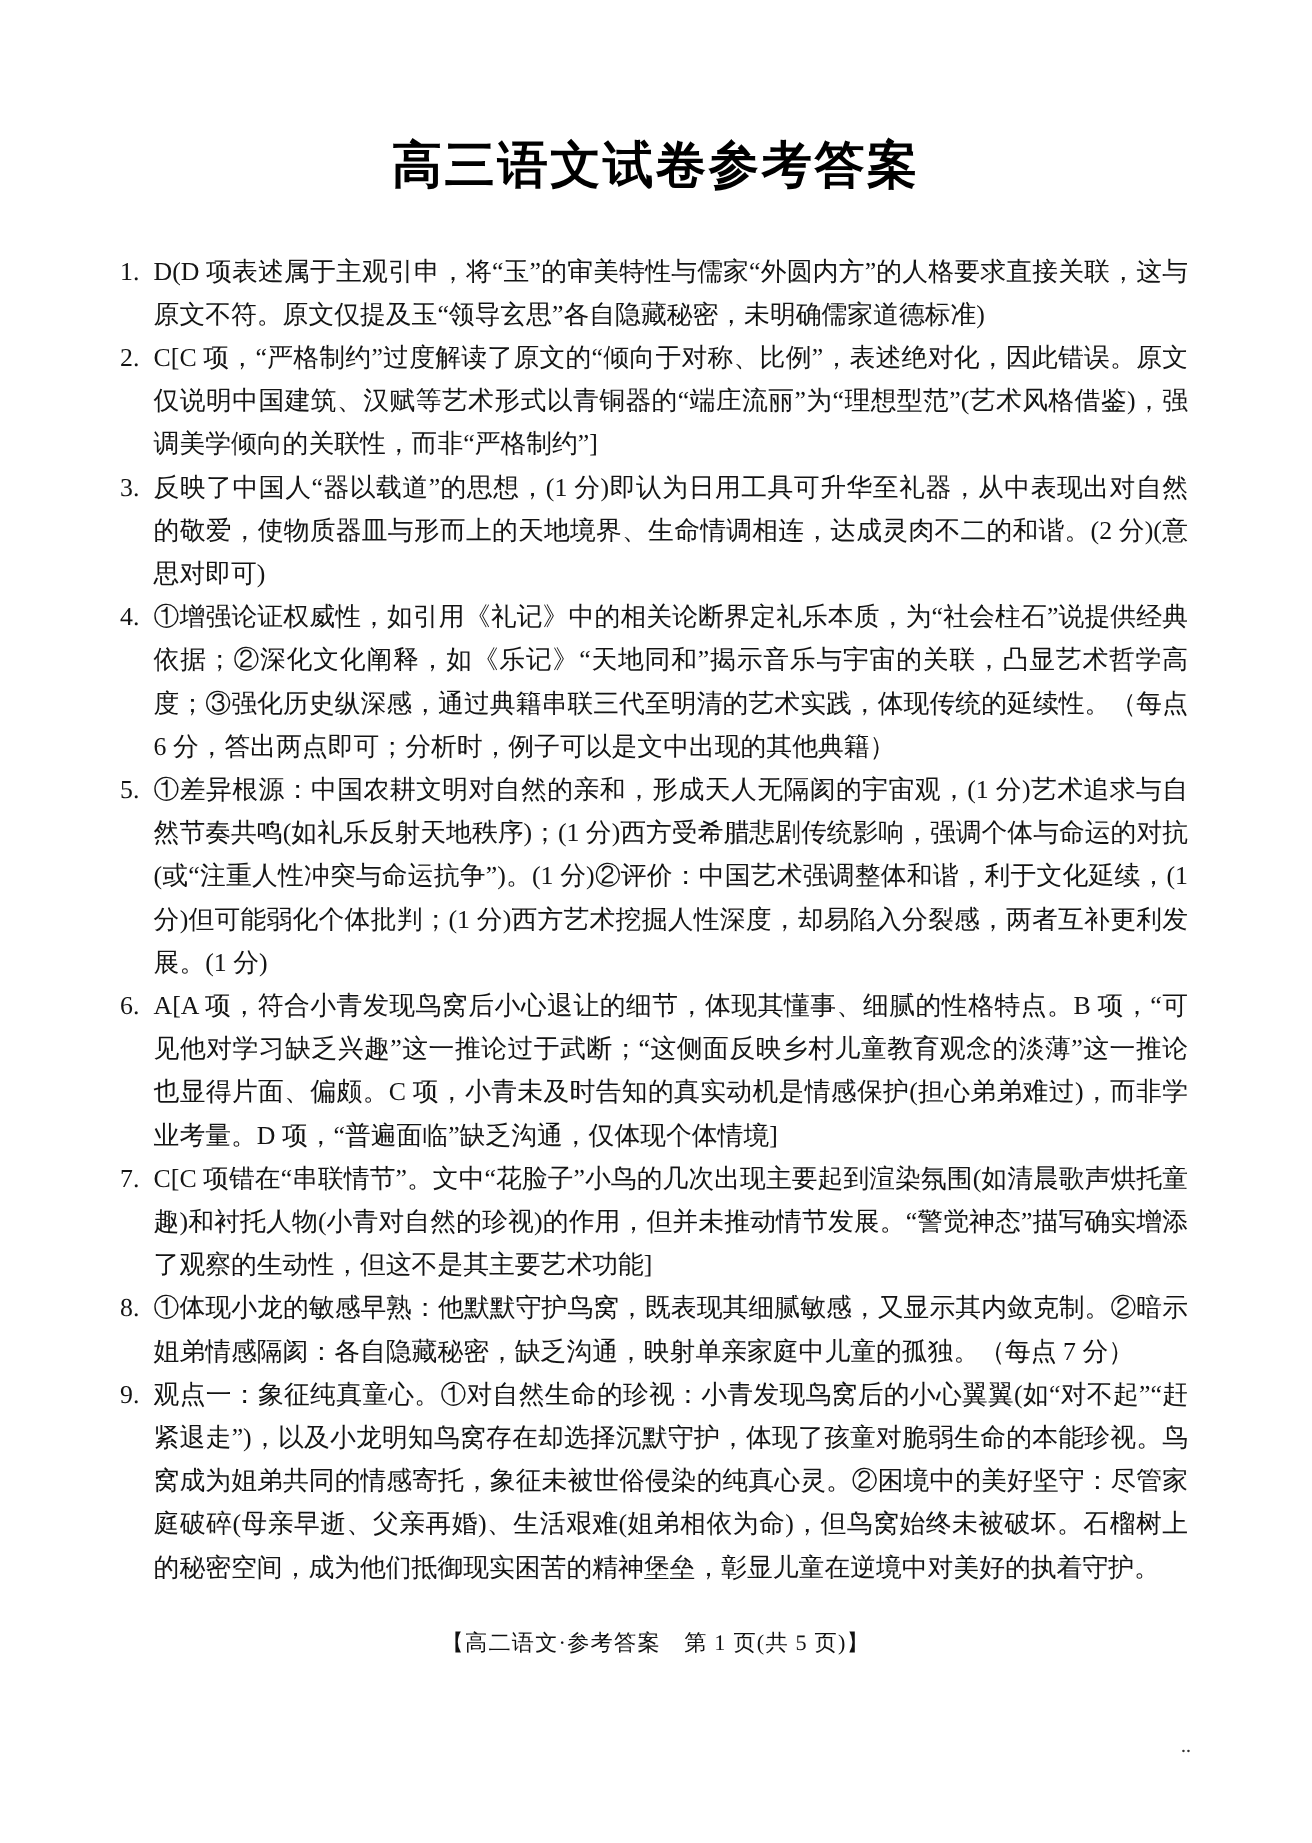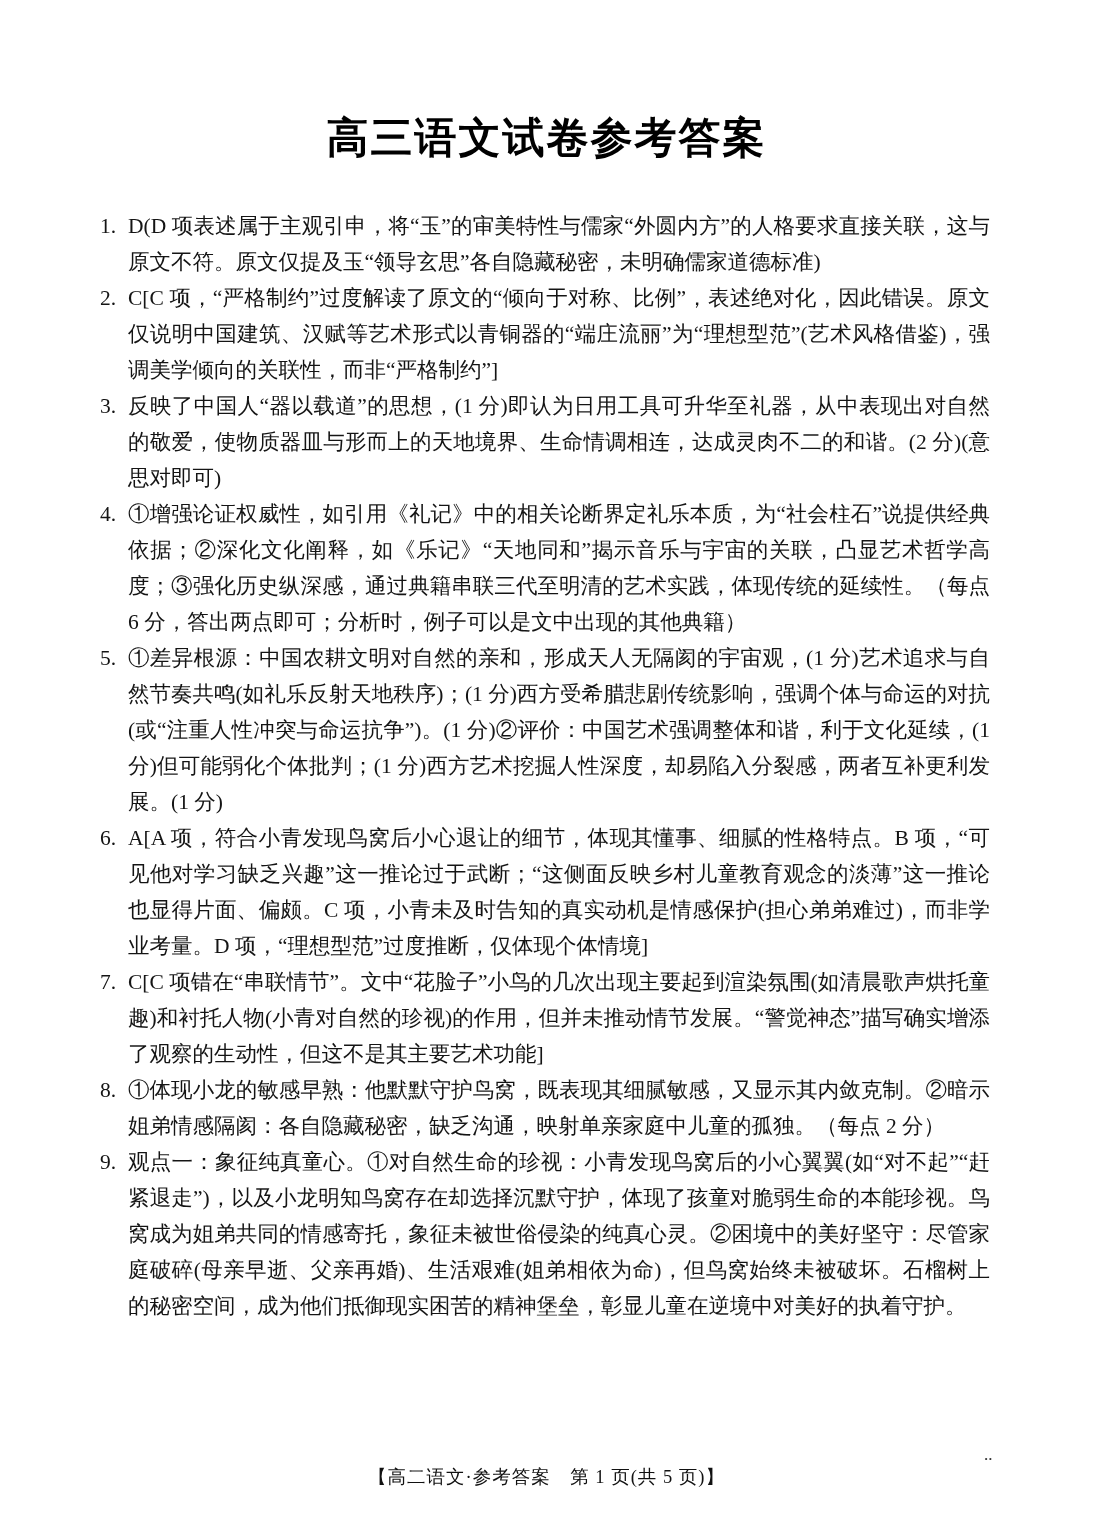--- a/index.html
+++ b/index.html
@@ -42,21 +42,21 @@
     position: absolute;
     left: 0;
     top: 0;
   }
   .answer-item p {
     margin: 0;
     text-align: justify;
   }
   .page-footer {
     position: absolute;
-    top: 1464px;
+    top: 1356px;
     left: 0;
     width: 100%;
     text-align: center;
     font-size: 18.5px;
     letter-spacing: 1px;
     color: #111;
   }
   .footer-mark {
     position: absolute;
     top: 1448px;
@@ -96,31 +96,31 @@
       <p>①增强论证权威性，如引用《礼记》中的相关论断界定礼乐本质，为“社会柱石”说提供经典依据；②深化文化阐释，如《乐记》“天地同和”揭示音乐与宇宙的关联，凸显艺术哲学高度；③强化历史纵深感，通过典籍串联三代至明清的艺术实践，体现传统的延续性。（每点 6 分，答出两点即可；分析时，例子可以是文中出现的其他典籍）</p>
     </div>
 
     <div class="answer-item">
       <span class="num">5.</span>
       <p>①差异根源：中国农耕文明对自然的亲和，形成天人无隔阂的宇宙观，(1 分)艺术追求与自然节奏共鸣(如礼乐反射天地秩序)；(1 分)西方受希腊悲剧传统影响，强调个体与命运的对抗(或“注重人性冲突与命运抗争”)。(1 分)②评价：中国艺术强调整体和谐，利于文化延续，(1 分)但可能弱化个体批判；(1 分)西方艺术挖掘人性深度，却易陷入分裂感，两者互补更利发展。(1 分)</p>
     </div>
 
     <div class="answer-item">
       <span class="num">6.</span>
-      <p>A[A 项，符合小青发现鸟窝后小心退让的细节，体现其懂事、细腻的性格特点。B 项，“可见他对学习缺乏兴趣”这一推论过于武断；“这侧面反映乡村儿童教育观念的淡薄”这一推论也显得片面、偏颇。C 项，小青未及时告知的真实动机是情感保护(担心弟弟难过)，而非学业考量。D 项，“理想型范”过度推断，仅体现个体情境]</p>
+      <p>A[A 项，符合小青发现鸟窝后小心退让的细节，体现其懂事、细腻的性格特点。B 项，“可见他对学习缺乏兴趣”这一推论过于武断；“这侧面反映乡村儿童教育观念的淡薄”这一推论也显得片面、偏颇。C 项，小青未及时告知的真实动机是情感保护(担心弟弟难过)，而非学业考量。D 项，“普遍面临”缺乏沟通，仅体现个体情境]</p>
     </div>
 
     <div class="answer-item">
       <span class="num">7.</span>
       <p>C[C 项错在“串联情节”。文中“花脸子”小鸟的几次出现主要起到渲染氛围(如清晨歌声烘托童趣)和衬托人物(小青对自然的珍视)的作用，但并未推动情节发展。“警觉神态”描写确实增添了观察的生动性，但这不是其主要艺术功能]</p>
     </div>
 
     <div class="answer-item">
       <span class="num">8.</span>
-      <p>①体现小龙的敏感早熟：他默默守护鸟窝，既表现其细腻敏感，又显示其内敛克制。②暗示姐弟情感隔阂：各自隐藏秘密，缺乏沟通，映射单亲家庭中儿童的孤独。（每点 2 分）</p>
+      <p>①体现小龙的敏感早熟：他默默守护鸟窝，既表现其细腻敏感，又显示其内敛克制。②暗示姐弟情感隔阂：各自隐藏秘密，缺乏沟通，映射单亲家庭中儿童的孤独。（每点 7 分）</p>
     </div>
 
     <div class="answer-item">
       <span class="num">9.</span>
       <p>观点一：象征纯真童心。①对自然生命的珍视：小青发现鸟窝后的小心翼翼(如“对不起”“赶紧退走”)，以及小龙明知鸟窝存在却选择沉默守护，体现了孩童对脆弱生命的本能珍视。鸟窝成为姐弟共同的情感寄托，象征未被世俗侵染的纯真心灵。②困境中的美好坚守：尽管家庭破碎(母亲早逝、父亲再婚)、生活艰难(姐弟相依为命)，但鸟窝始终未被破坏。石榴树上的秘密空间，成为他们抵御现实困苦的精神堡垒，彰显儿童在逆境中对美好的执着守护。</p>
     </div>
 
   </div>
 
   <div class="page-footer">【高二语文·参考答案　第 1 页(共 5 页)】</div>

